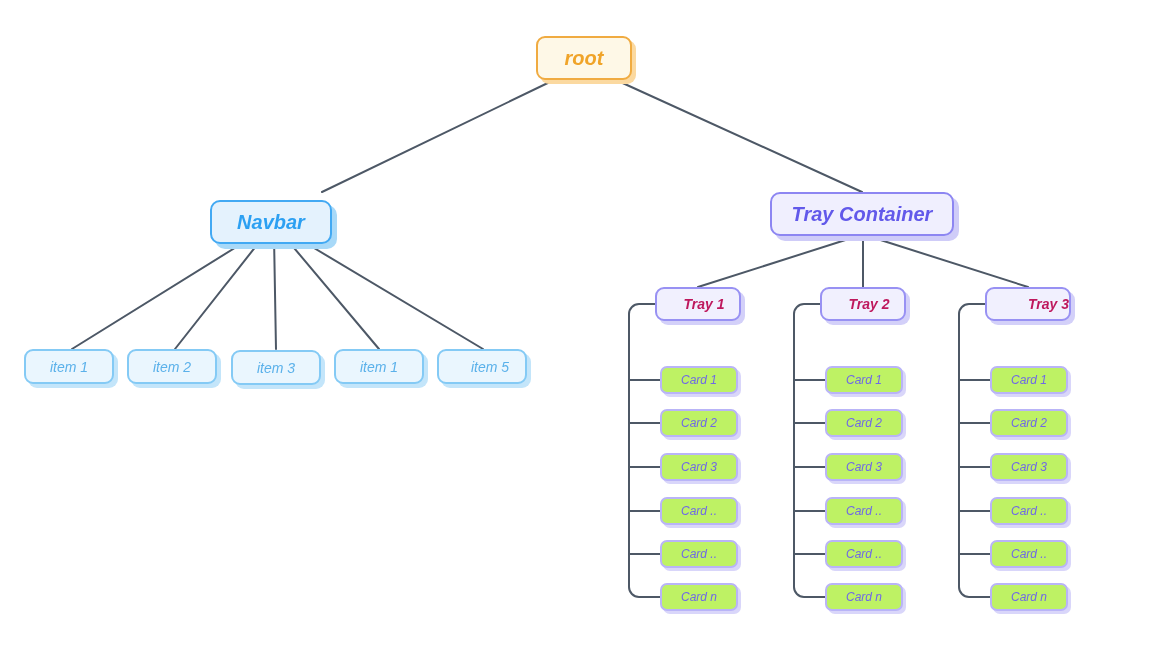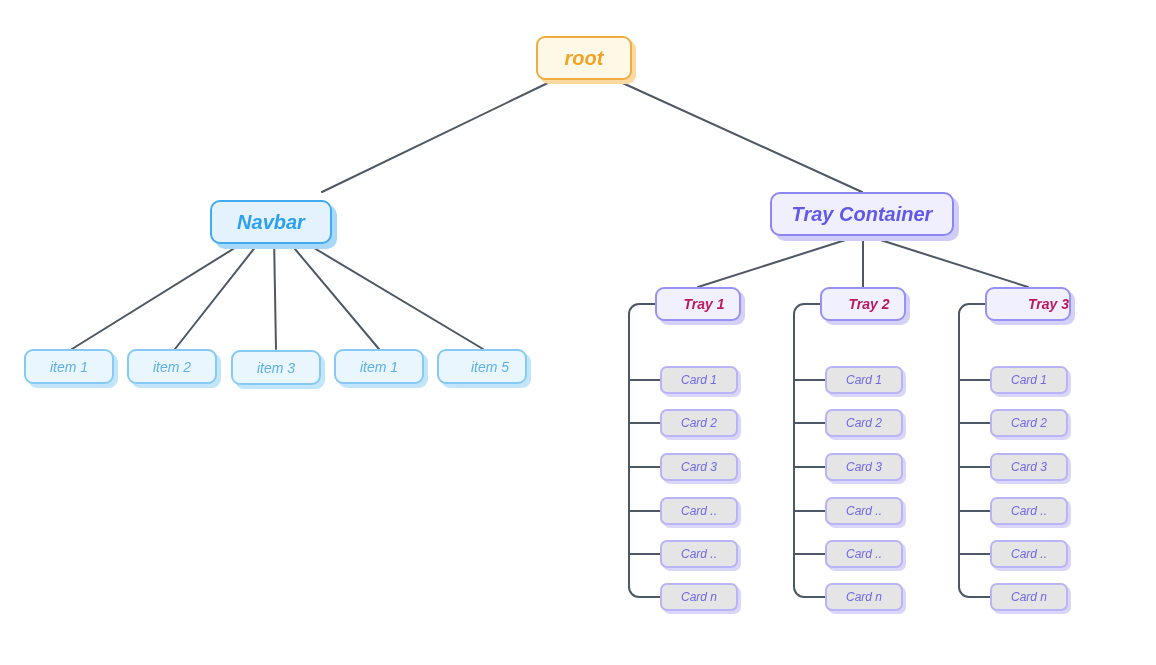--- a/index.html
+++ b/index.html
@@ -105,21 +105,21 @@
     border-radius: 9px;
     box-shadow: 4px 4px 0 0 #D3D0F9;
   }
   .n-tray .label {
     color: #be185d;
     font-size: 14px;
     font-weight: 700;
     margin-left: 12px;
   }
   .n-card {
-    background: #e5e5e5;
+    background: #bef264;
     border-color: #B9B4F7;
     border-width: 2px;
     border-radius: 7px;
     box-shadow: 3px 3px 0 0 #D9D6FA;
   }
   .n-card .label {
     color: #6F68E6;
     font-size: 12px;
     font-weight: 400;
   }

